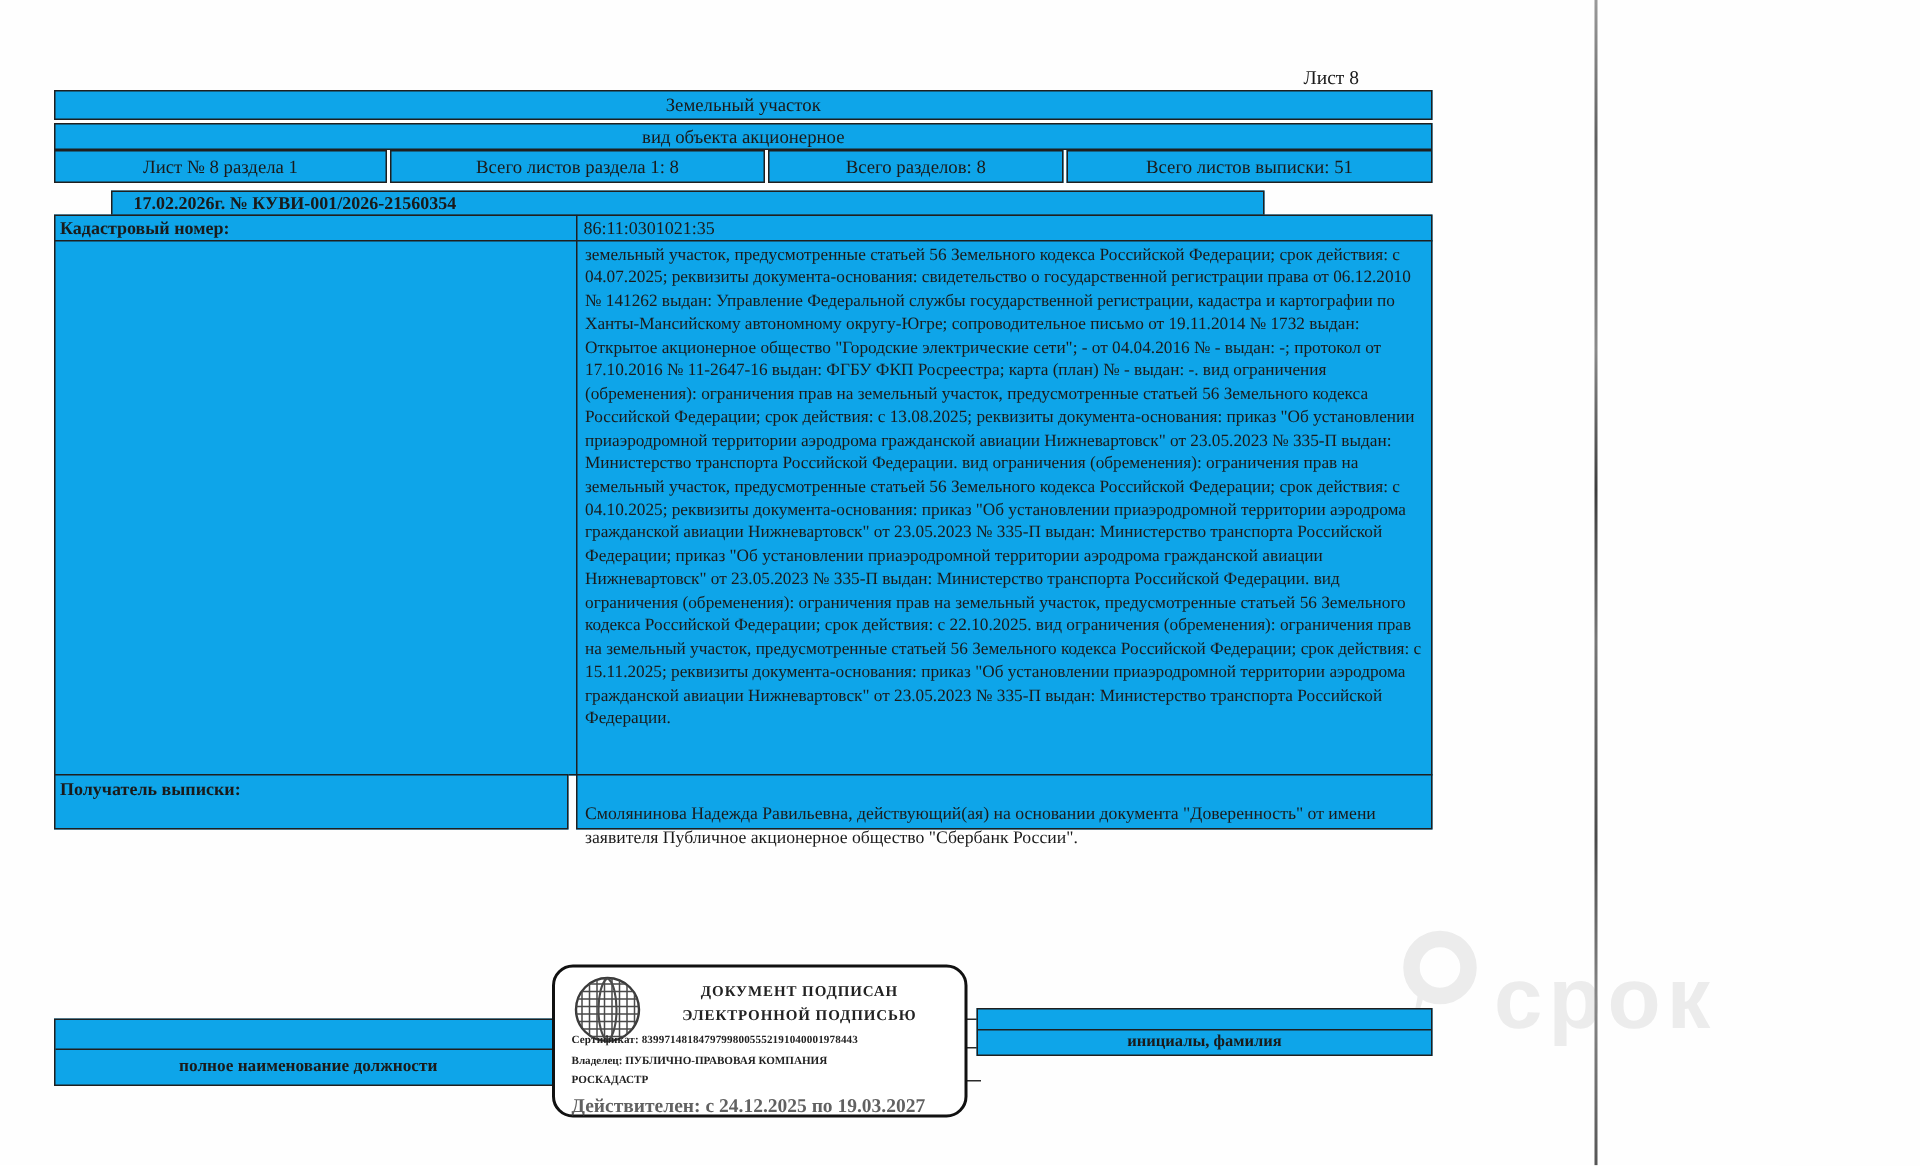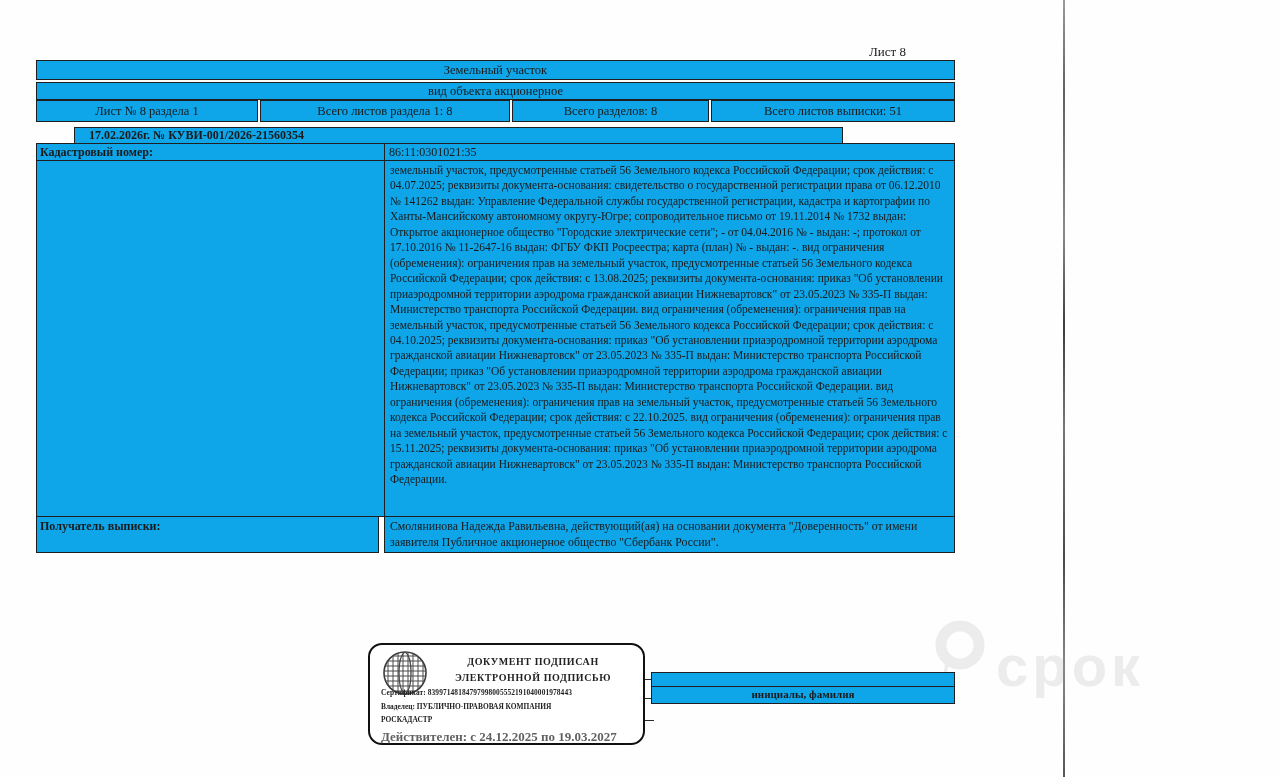--- a/index.html
+++ b/index.html
@@ -37,21 +37,21 @@
 
   .row-date { left: 36px; top: 127px; width: 769px; height: 17px; font-size: 12px; font-weight: 700; line-height: 15px; padding-left: 14px; margin-left: 38px; }
 
   .cad-label { left: 36px;  top: 143px; width: 349px; height: 18px; font-size: 12px; font-weight: 700; line-height: 16px; padding-left: 3px; }
   .cad-value { left: 384px; top: 143px; width: 571px; height: 18px; font-size: 12px; line-height: 16px; padding-left: 4px; }
 
   .main-left  { left: 36px;  top: 160px; width: 349px; height: 357px; }
   .main-right { left: 384px; top: 160px; width: 571px; height: 357px; font-size: 11.5px; line-height: 15.45px; padding: 2px 5px 0 5px; text-align: left; }
 
   .rec-label { left: 36px;  top: 516px; width: 343px; height: 37px; font-size: 12px; font-weight: 700; padding: 2px 0 0 3px; }
-  .rec-value { left: 384px; top: 516px; width: 571px; height: 37px; font-size: 11.8px; line-height: 15.5px; padding: 2px 5px 0 5px; }
+  .rec-value { left: 384px; top: 516px; width: 571px; height: 37px; font-size: 11.8px; line-height: 15.5px; padding: 18px 5px 0 5px; }
 
   
   .connector { left: 374px; width: 280px; height: 0; border-top: 1px solid #2a2a2a; z-index: 1; }
   .conn-1 { top: 679px; } .conn-2 { top: 698px; } .conn-3 { top: 720px; }
 
   .f-left-box { left: 36px; top: 679px; width: 339px; height: 45px; z-index: 2; }
   .f-left-box .f-top { height: 20px; border-bottom: 1px solid #1f1f1f; }
   .f-left-box .f-cap { height: 23px; text-align: center; font-size: 11.5px; font-weight: 700; line-height: 22px; }
 
   .f-right-box { left: 651px; top: 672px; width: 304px; height: 32px; z-index: 2; }
@@ -106,20 +106,24 @@
   <div class="abs boxed main-left"></div>
   <div class="abs boxed main-right">земельный участок, предусмотренные статьей 56 Земельного кодекса Российской Федерации; срок действия: с 04.07.2025; реквизиты документа-основания: свидетельство о государственной регистрации права от 06.12.2010 № 141262 выдан: Управление Федеральной службы государственной регистрации, кадастра и картографии по Ханты-Мансийскому автономному округу-Югре; сопроводительное письмо от 19.11.2014 № 1732 выдан: Открытое акционерное общество "Городские электрические сети"; - от 04.04.2016 № - выдан: -; протокол от 17.10.2016 № 11-2647-16 выдан: ФГБУ ФКП Росреестра; карта (план) № - выдан: -. вид ограничения (обременения): ограничения прав на земельный участок, предусмотренные статьей 56 Земельного кодекса Российской Федерации; срок действия: с 13.08.2025; реквизиты документа-основания: приказ "Об установлении приаэродромной территории аэродрома гражданской авиации Нижневартовск" от 23.05.2023 № 335-П выдан: Министерство транспорта Российской Федерации. вид ограничения (обременения): ограничения прав на земельный участок, предусмотренные статьей 56 Земельного кодекса Российской Федерации; срок действия: с 04.10.2025; реквизиты документа-основания: приказ "Об установлении приаэродромной территории аэродрома гражданской авиации Нижневартовск" от 23.05.2023 № 335-П выдан: Министерство транспорта Российской Федерации; приказ "Об установлении приаэродромной территории аэродрома гражданской авиации Нижневартовск" от 23.05.2023 № 335-П выдан: Министерство транспорта Российской Федерации. вид ограничения (обременения): ограничения прав на земельный участок, предусмотренные статьей 56 Земельного кодекса Российской Федерации; срок действия: с 22.10.2025. вид ограничения (обременения): ограничения прав на земельный участок, предусмотренные статьей 56 Земельного кодекса Российской Федерации; срок действия: с 15.11.2025; реквизиты документа-основания: приказ "Об установлении приаэродромной территории аэродрома гражданской авиации Нижневартовск" от 23.05.2023 № 335-П выдан: Министерство транспорта Российской Федерации.</div>
 
   <div class="abs boxed rec-label">Получатель выписки:</div>
   <div class="abs boxed rec-value">Смолянинова Надежда Равильевна, действующий(ая) на основании документа "Доверенность" от имени заявителя Публичное акционерное общество "Сбербанк России".</div>
 
   <div class="abs connector conn-1"></div>
   <div class="abs connector conn-2"></div>
   <div class="abs connector conn-3"></div>
 
+  <div class="abs boxed f-left-box">
+    <div class="f-top"></div>
+    <div class="f-cap">полное наименование должности</div>
+  </div>
 
   <div class="abs boxed f-right-box">
     <div class="f-top"></div>
     <div class="f-cap">инициалы, фамилия</div>
   </div>
 
   <div class="abs stamp">
     <svg class="abs stamp-emblem" viewBox="0 0 46 46">
       <defs>
         <clipPath id="emclip">

